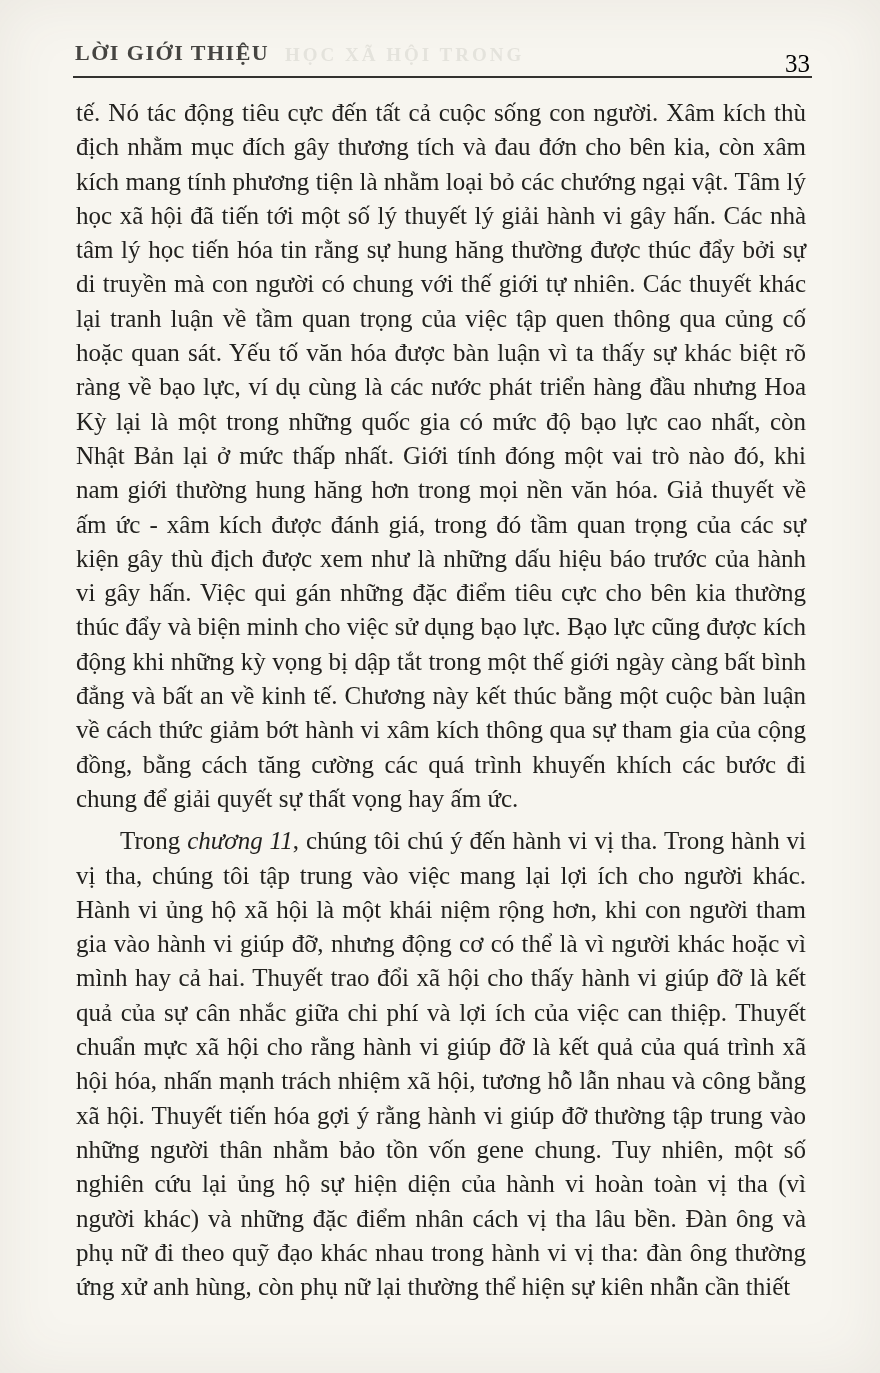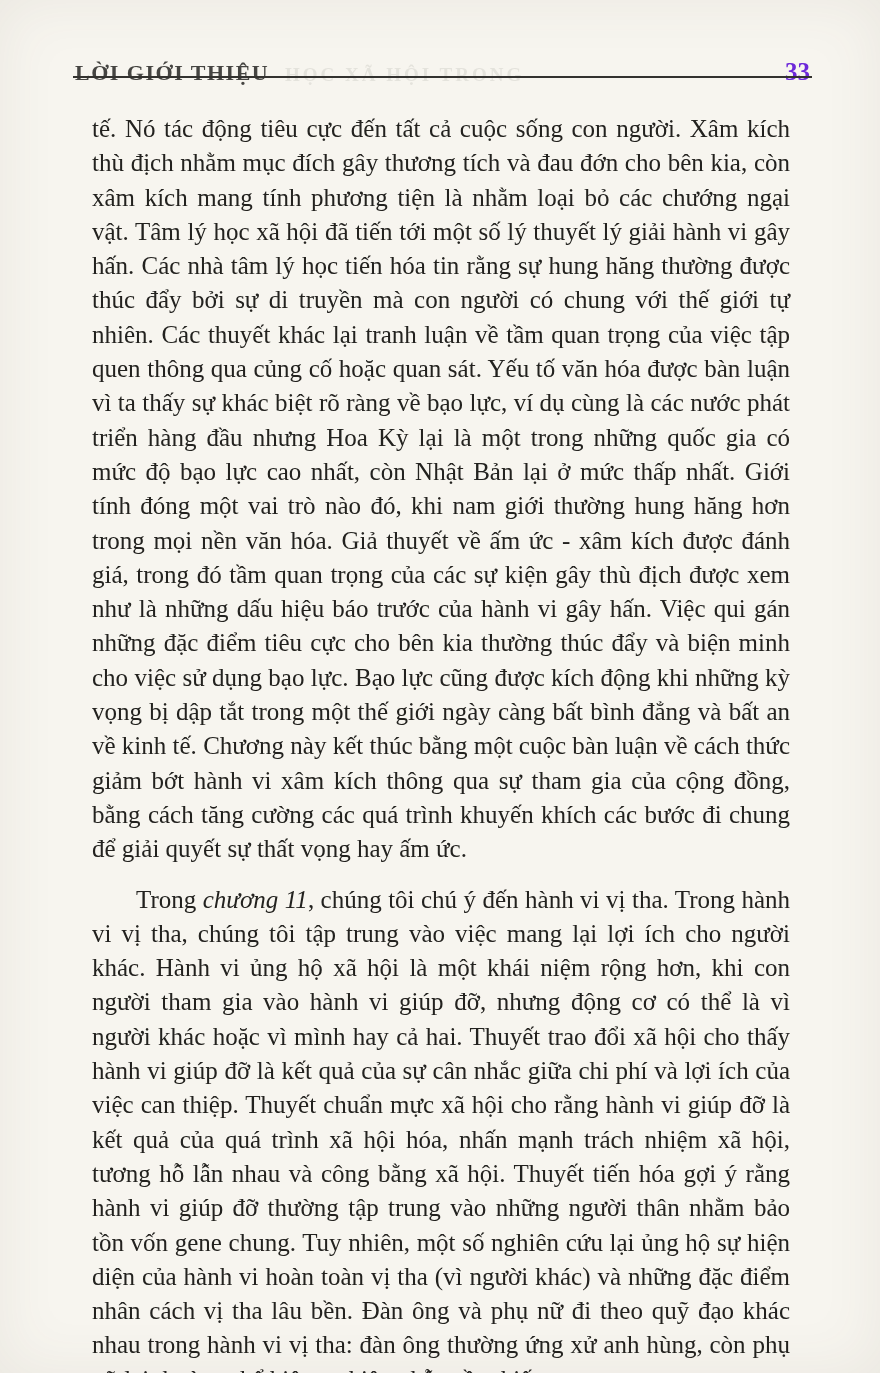--- a/index.html
+++ b/index.html
@@ -17,21 +17,20 @@
     font-family: "Liberation Serif", "DejaVu Serif", serif;
     color: #22211f;
     overflow: hidden;
   }
   .running-header {
     position: absolute;
     top: 38px;
     left: 75px;
     right: 70px;
     height: 34px;
-    margin-top: 20px;
   }
   .header-title {
     position: absolute;
     left: 0;
     top: 2px;
     font-size: 22px;
     font-weight: 600;
     letter-spacing: 1.5px;
     color: #454441;
     text-transform: uppercase;
@@ -43,24 +42,23 @@
     font-size: 19px;
     font-weight: 700;
     letter-spacing: 3px;
     color: rgba(70, 65, 55, 0.10);
     text-transform: uppercase;
     white-space: nowrap;
   }
   .page-number {
     position: absolute;
     right: 0;
-    top: 0;
+    top: 12px;
     font-size: 25px;
-    color: #6d28d9;
-    font-weight: bold;
+    color: #000000;
   }
   .header-rule {
     position: absolute;
     top: 76px;
     left: 73px;
     right: 68px;
     height: 0;
     border: 0;
     border-top: 2px solid #33322f;
     margin: 0;
@@ -69,21 +67,21 @@
     position: absolute;
     top: 96px;
     left: 76px;
     width: 730px;
     font-size: 25px;
     line-height: 34.3px;
     text-align: justify;
     color: #23221f;
   }
   .body-text p {
-    margin: 16px;
+    margin: 0;
     padding: 0;
   }
   .para-indent {
     text-indent: 44px;
     margin-top: 8px !important;
   }
   em.chapter-ref {
   }
 </style>
 </head>

